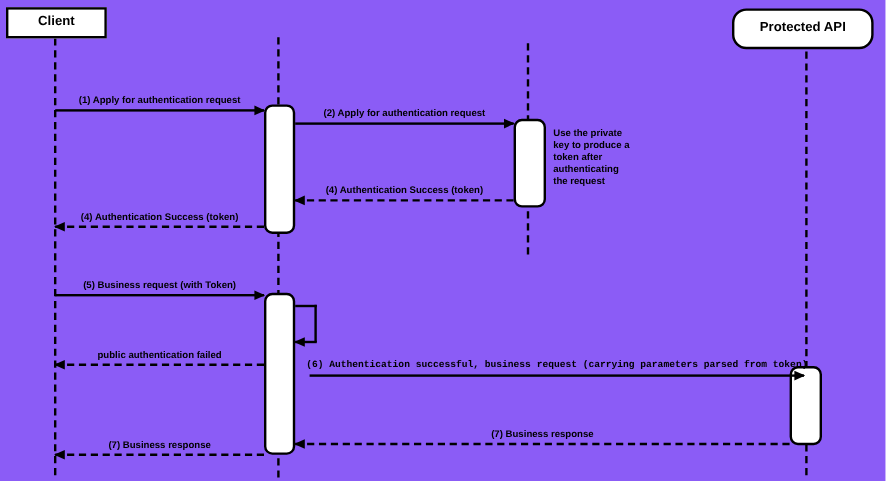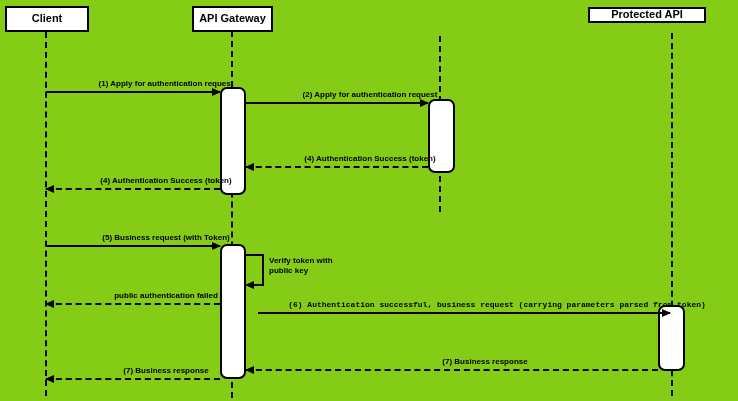--- a/index.html
+++ b/index.html
@@ -1,17 +1,17 @@
 <!DOCTYPE html>
 <html><head>
 <meta charset="utf-8">
 <style>
   html,body{margin:0;padding:0;background:#ffffff;}
   #stage{
-    position:relative;width:738px;height:401px;background:#84cc16;
+    position:relative;width:738px;height:401px;background:#8b5cf6;
     font-family:"Liberation Sans",sans-serif;color:#000;overflow:hidden;
   }
   
   .actor{
     position:absolute;box-sizing:border-box;background:#fff;
     border:2px solid #000;display:flex;align-items:center;justify-content:center;
     font-weight:bold;font-size:11px;text-align:center;line-height:1.25;z-index:4;
   }
   
   .lifeline{position:absolute;width:0;border-left:2px dashed #000;z-index:1;}
@@ -19,21 +19,21 @@
   .activation{
     position:absolute;box-sizing:border-box;background:#fff;
     border:2px solid #000;border-radius:7px;z-index:2;
   }
   
   .msg{position:absolute;height:2px;z-index:3;}
   .mline{position:absolute;left:0;right:0;top:0;height:0;border-top:2px solid #000;}
   .mline.dashed{border-top-style:dashed;}
   .mlabel{
     position:absolute;left:50%;transform:translateX(-50%);bottom:4px;
-    white-space:nowrap;font-size:8px;font-weight:bold;line-height:1.2;margin-left:33px;
+    white-space:nowrap;font-size:8px;font-weight:bold;line-height:1.2;
   }
   .ah-r{position:absolute;right:-1px;top:-3px;width:0;height:0;
     border-top:4px solid transparent;border-bottom:4px solid transparent;border-left:9px solid #000;}
   .ah-l{position:absolute;left:-1px;top:-3px;width:0;height:0;
     border-top:4px solid transparent;border-bottom:4px solid transparent;border-right:9px solid #000;}
   
   .seg-h{position:absolute;height:0;border-top:2px solid #000;z-index:3;}
   .seg-v{position:absolute;width:0;border-left:2px solid #000;z-index:3;}
   
   .freetext{
@@ -46,44 +46,42 @@
 <div id="stage">
 
   <div class="lifeline" style="left:45px;top:32px;height:364px;"></div>
   <div class="lifeline" style="left:231px;top:31px;height:367px;"></div>
   <div class="lifeline" style="left:439px;top:36px;height:176px;"></div>
   <div class="lifeline" style="left:671px;top:33px;height:363px;"></div>
 
   <div class="actor" style="left:5px;top:6px;width:84px;height:26px;">
     <span>Client</span>
   </div>
-  <div class="actor" style="left:192px;top:6px;width:81px;height:26px;">
-    <span>API Gateway</span>
-  </div>
-  <div class="actor" style="left:588px;top:7px;width:118px;height:16px;">
+  <div class="actor" style="left:610px;top:7px;width:118px;height:34px;border-radius:12px;">
     <span>Protected API</span>
   </div>
 
   <div class="activation" style="left:220px;top:87px;width:26px;height:108px;"></div>
   <div class="activation" style="left:428px;top:99px;width:27px;height:74px;"></div>
   <div class="activation" style="left:220px;top:244px;width:26px;height:135px;"></div>
   <div class="activation" style="left:658px;top:305px;width:27px;height:66px;"></div>
 
   <div class="msg" style="left:46px;top:91px;width:174px;">
     <div class="mlabel">(1) Apply for authentication request</div>
     <div class="mline"></div>
     <div class="ah-r"></div>
   </div>
 
   <div class="msg" style="left:246px;top:102px;width:182px;">
     <div class="mlabel">(2) Apply for authentication request</div>
     <div class="mline"></div>
     <div class="ah-r"></div>
   </div>
 
+  <div class="freetext" style="left:461px;top:106px;width:68px;">Use the private key to produce a token after authenticating the request</div>
 
   <div class="msg" style="left:246px;top:166px;width:182px;">
     <div class="mlabel">(4) Authentication Success (token)</div>
     <div class="mline dashed"></div>
     <div class="ah-l"></div>
   </div>
 
   <div class="msg" style="left:46px;top:188px;width:174px;">
     <div class="mlabel">(4) Authentication Success (token)</div>
     <div class="mline dashed"></div>
@@ -95,21 +93,20 @@
     <div class="mline"></div>
     <div class="ah-r"></div>
   </div>
 
   <div class="seg-h" style="left:246px;top:254px;width:18px;"></div>
   <div class="seg-v" style="left:262px;top:254px;height:31px;"></div>
   <div class="msg" style="left:246px;top:284px;width:18px;">
     <div class="mline"></div>
     <div class="ah-l"></div>
   </div>
-  <div class="freetext" style="left:269px;top:256px;width:64px;">Verify token with public key</div>
 
   <div class="msg" style="left:46px;top:303px;width:174px;">
     <div class="mlabel">public authentication failed</div>
     <div class="mline dashed"></div>
     <div class="ah-l"></div>
   </div>
 
   <div class="msg" style="left:258px;top:312px;width:412px;font-family:Liberation Mono, monospace;">
     <div class="mlabel">(6) Authentication successful, business request (carrying parameters parsed from token)</div>
     <div class="mline"></div>

